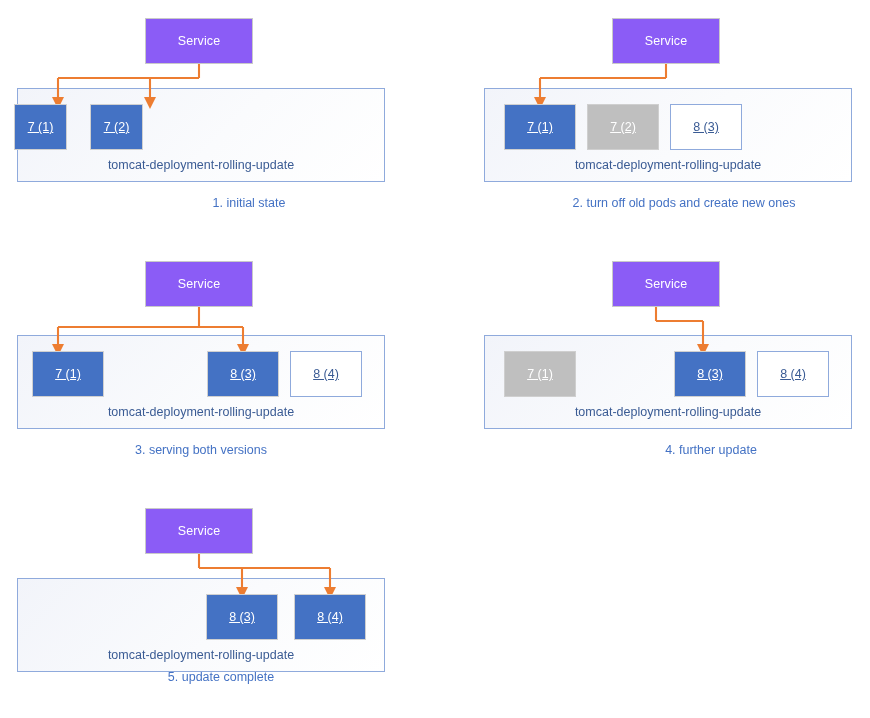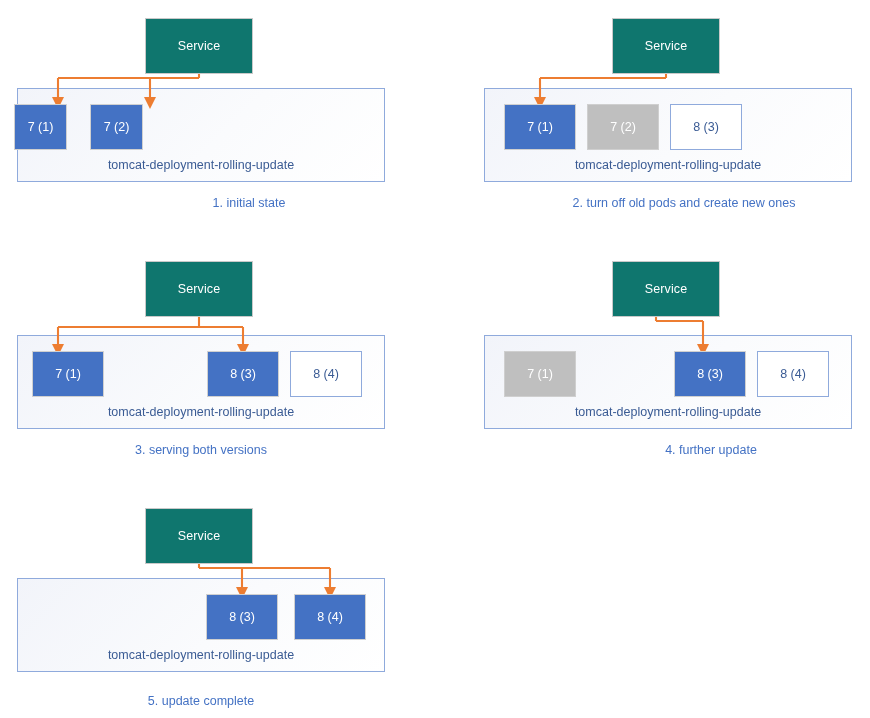--- a/index.html
+++ b/index.html
@@ -30,22 +30,22 @@
   .panel.p1 { left: 0;   top: 0;   }
   .panel.p2 { left: 435px; top: 0; }
   .panel.p3 { left: 0;   top: 243px; }
   .panel.p4 { left: 435px; top: 243px; }
   .panel.p5 { left: 0;   top: 490px; }
 
   
   .service-box {
     position: absolute;
     width: 108px;
-    height: 56px;
-    background: #0f766e;
+    height: 46px;
+    background: #8b5cf6;
     border: 1px solid #c9c9c9;
     box-sizing: border-box;
     display: flex;
     align-items: center;
     justify-content: center;
     color: #ffffff;
     font-size: 12.5px;
     letter-spacing: 0.1px;
     z-index: 4;
   }
@@ -77,20 +77,21 @@
     position: absolute;
     top: 16px;
     width: 72px;
     height: 46px;
     box-sizing: border-box;
     display: flex;
     align-items: center;
     justify-content: center;
     font-size: 12.5px;
     z-index: 3;
+    text-decoration: underline;
   }
   .pod.s0 { left: 14px; }
   .pod.s1 { left: 102px; }
   .pod.s2 { left: 190px; }
   .pod.s3 { left: 278px; text-align: center; }
 
   .pod.active {
     background: #4472C4;
     border: 1px solid #d0d0d0;
     color: #ffffff;
@@ -249,16 +250,16 @@
       <polygon class="conn-head" points="324,97 336,97 330,109"></polygon>
     </svg>
 
     <div class="deployment" style="top:88px;">
       <div class="deployment-label">tomcat-deployment-rolling-update</div>
     </div>
 
     <div class="pod s2 active" style="left:206px; top:104px;">8 (3)</div>
     <div class="pod s3 active" style="left:294px; top:104px;">8 (4)</div>
 
-    <div class="caption" style="top:204px;">5. update complete</div>
+    <div class="caption" style="top:180px;padding-left:20px;">5. update complete</div>
   </div>
 
 </div>
 
 </body></html>

